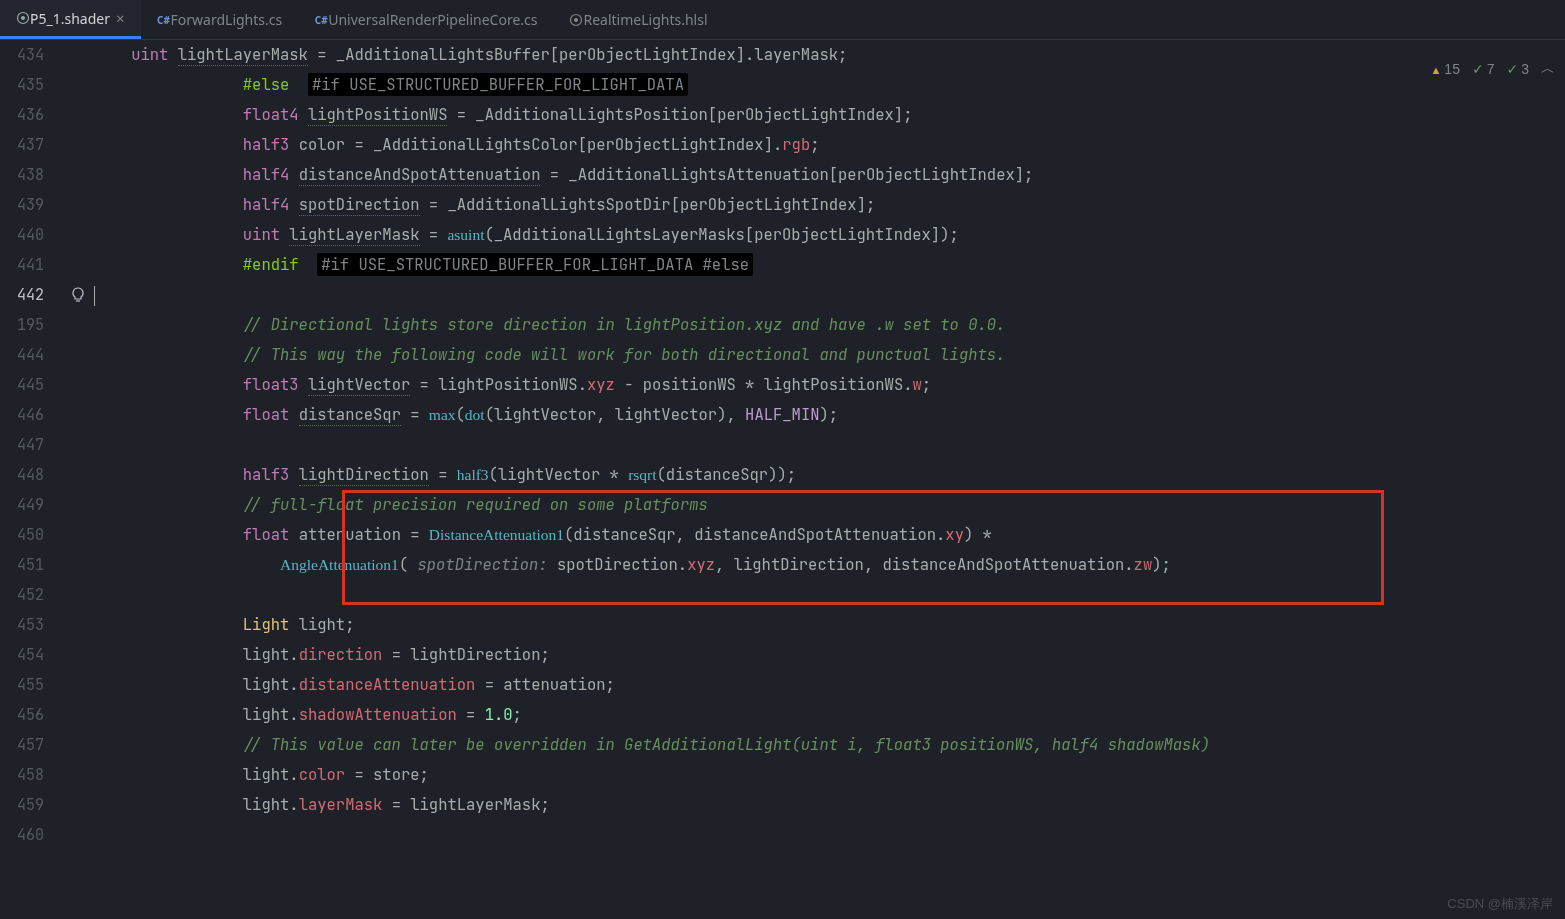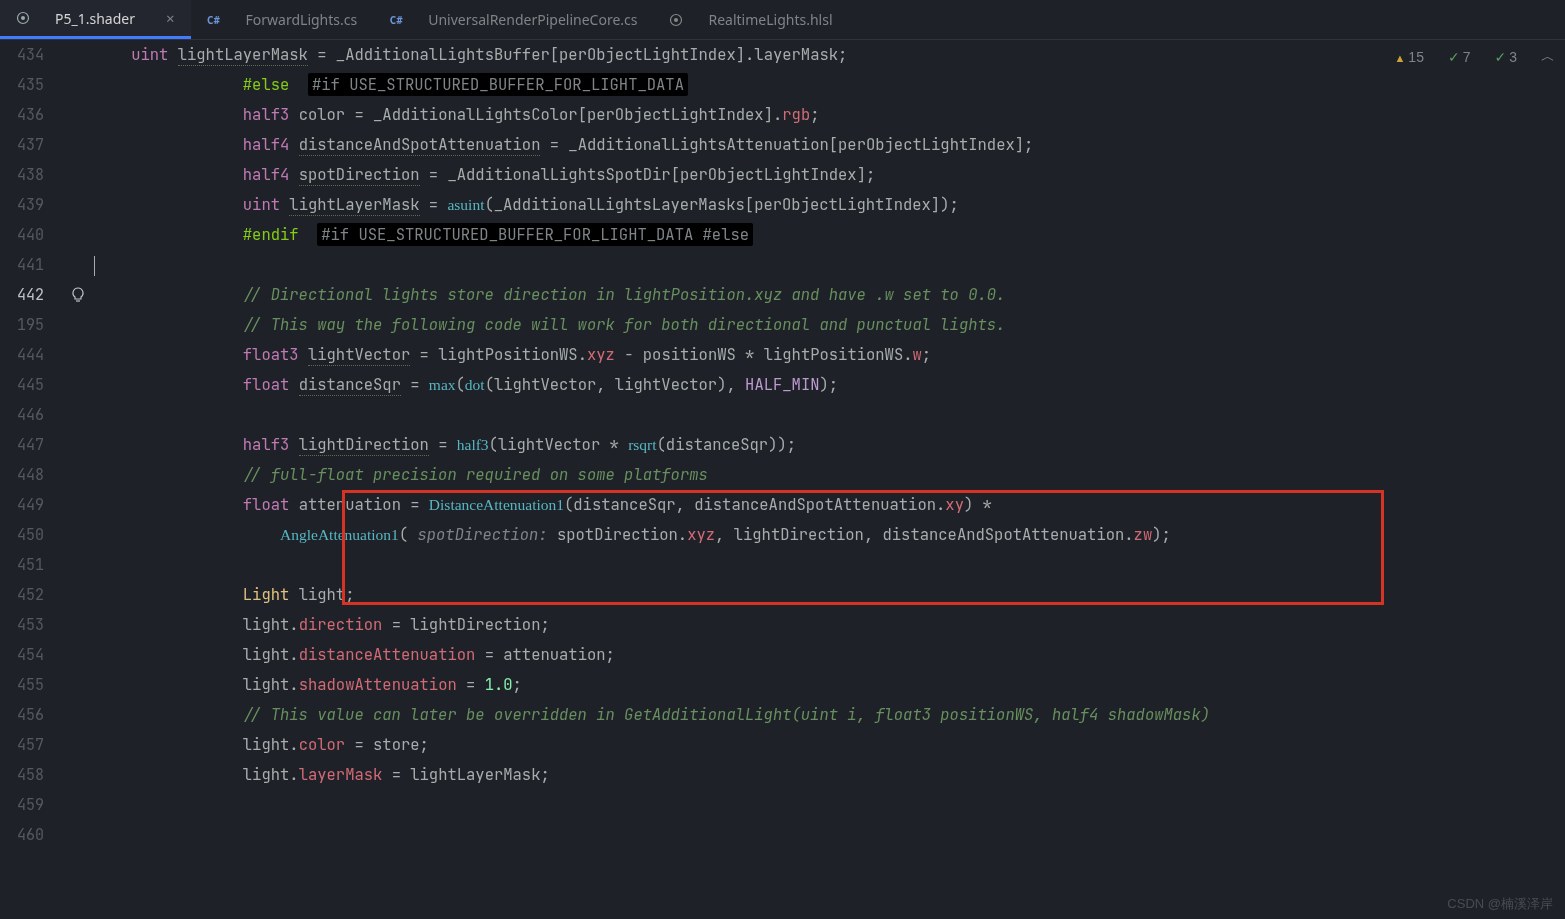--- a/index.html
+++ b/index.html
@@ -16,21 +16,21 @@
       display: flex;
       height: 40px;
       background: #1e2127;
       border-bottom: 1px solid #333;
       align-items: stretch;
     }
     .tab {
       display: flex;
       align-items: center;
       padding: 0 16px;
-      gap: 25px;
+      gap: 0;
       color: #7e8487;
       font-size: 14px;
       cursor: pointer;
       font-family: -apple-system, system-ui, sans-serif;
     }
     .tab.active {
       color: #d4d4d4;
       border-bottom: 3px solid #3f7cff;
       background: #23262e;
     }
@@ -72,24 +72,24 @@
       position: absolute;
       left: 248px;
       top: 450px;
       width: 1042px;
       height: 115px;
       border: 3px solid #d63324;
       pointer-events: none;
     }
     .status-right {
       position: absolute;
-      top: 8px;
+      top: 20px;
       right: 10px;
       display: flex;
-      gap: 24px;
+      gap: 12px;
       align-items: center;
       font-size: 14px;
       color: #7e8487;
       font-family: -apple-system, sans-serif;
     }
     .status-right .warn::before { content:"▲"; color:#cba33a; margin-right:3px; font-size:11px; }
     .status-right .chk::before { content:"✓"; color:#5a9e5e; margin-right:3px; }
     .status-right .chkv::before { content:"✓"; color:#5a9e5e; margin-right:3px; }
     .status-right .chev { color:#7e8487; }
     .watermark {
@@ -171,20 +171,21 @@
       <svg width="16" height="16" viewBox="0 0 16 16">
           <path d="M8 1a5 5 0 0 0-3 9v2h6v-2a5 5 0 0 0-3-9z" fill="none" stroke="#c0c4c9" stroke-width="1.2"></path>
           <line x1="6" y1="14" x2="10" y2="14" stroke="#c0c4c9" stroke-width="1.2"></line>
         </svg>
     </div>
   </div>
 
   <div class="code">
 <div class="code-line">    <span class="kw">uint</span> <span class="ident uline">lightLayerMask</span> = <span class="ident">_AdditionalLightsBuffer[perObjectLightIndex].layerMask;</span></div>
 <div class="code-line">                <span class="pp">#else</span>  <span class="ppc">#if USE_STRUCTURED_BUFFER_FOR_LIGHT_DATA</span></div>
+<div class="code-line">                <span class="kw">float4</span> <span class="ident uline">lightPositionWS</span> = <span class="ident">_AdditionalLightsPosition[perObjectLightIndex];</span></div>
 <div class="code-line">                <span class="kw">half3</span> <span class="ident">color</span> = <span class="ident">_AdditionalLightsColor[perObjectLightIndex]</span><span class="dot">.</span><span class="mem">rgb</span><span class="pun">;</span></div>
 <div class="code-line">                <span class="kw">half4</span> <span class="ident uline">distanceAndSpotAttenuation</span> = <span class="ident">_AdditionalLightsAttenuation[perObjectLightIndex];</span></div>
 <div class="code-line">                <span class="kw">half4</span> <span class="ident uline">spotDirection</span> = <span class="ident">_AdditionalLightsSpotDir[perObjectLightIndex];</span></div>
 <div class="code-line">                <span class="kw">uint</span> <span class="ident uline">lightLayerMask</span> = <span class="fn">asuint</span><span class="ident">(_AdditionalLightsLayerMasks[perObjectLightIndex]);</span></div>
 <div class="code-line">                <span class="pp">#endif</span>  <span class="ppc">#if USE_STRUCTURED_BUFFER_FOR_LIGHT_DATA #else</span></div>
 <div class="code-line"><span class="cursor-bar"></span></div>
 <div class="code-line">                <span class="cmt">// Directional lights store direction in lightPosition.xyz and have .w set to 0.0.</span></div>
 <div class="code-line">                <span class="cmt">// This way the following code will work for both directional and punctual lights.</span></div>
 <div class="code-line">                <span class="kw">float3</span> <span class="ident uline">lightVector</span> = <span class="ident">lightPositionWS</span><span class="dot">.</span><span class="mem">xyz</span><span class="ident"> - positionWS * lightPositionWS</span><span class="dot">.</span><span class="mem">w</span><span class="pun">;</span></div>
 <div class="code-line">                <span class="kw">float</span> <span class="ident uline">distanceSqr</span> = <span class="fn">max</span>(<span class="fn">dot</span><span class="ident">(lightVector, lightVector)</span>, <span class="const">HALF_MIN</span>);</div>

